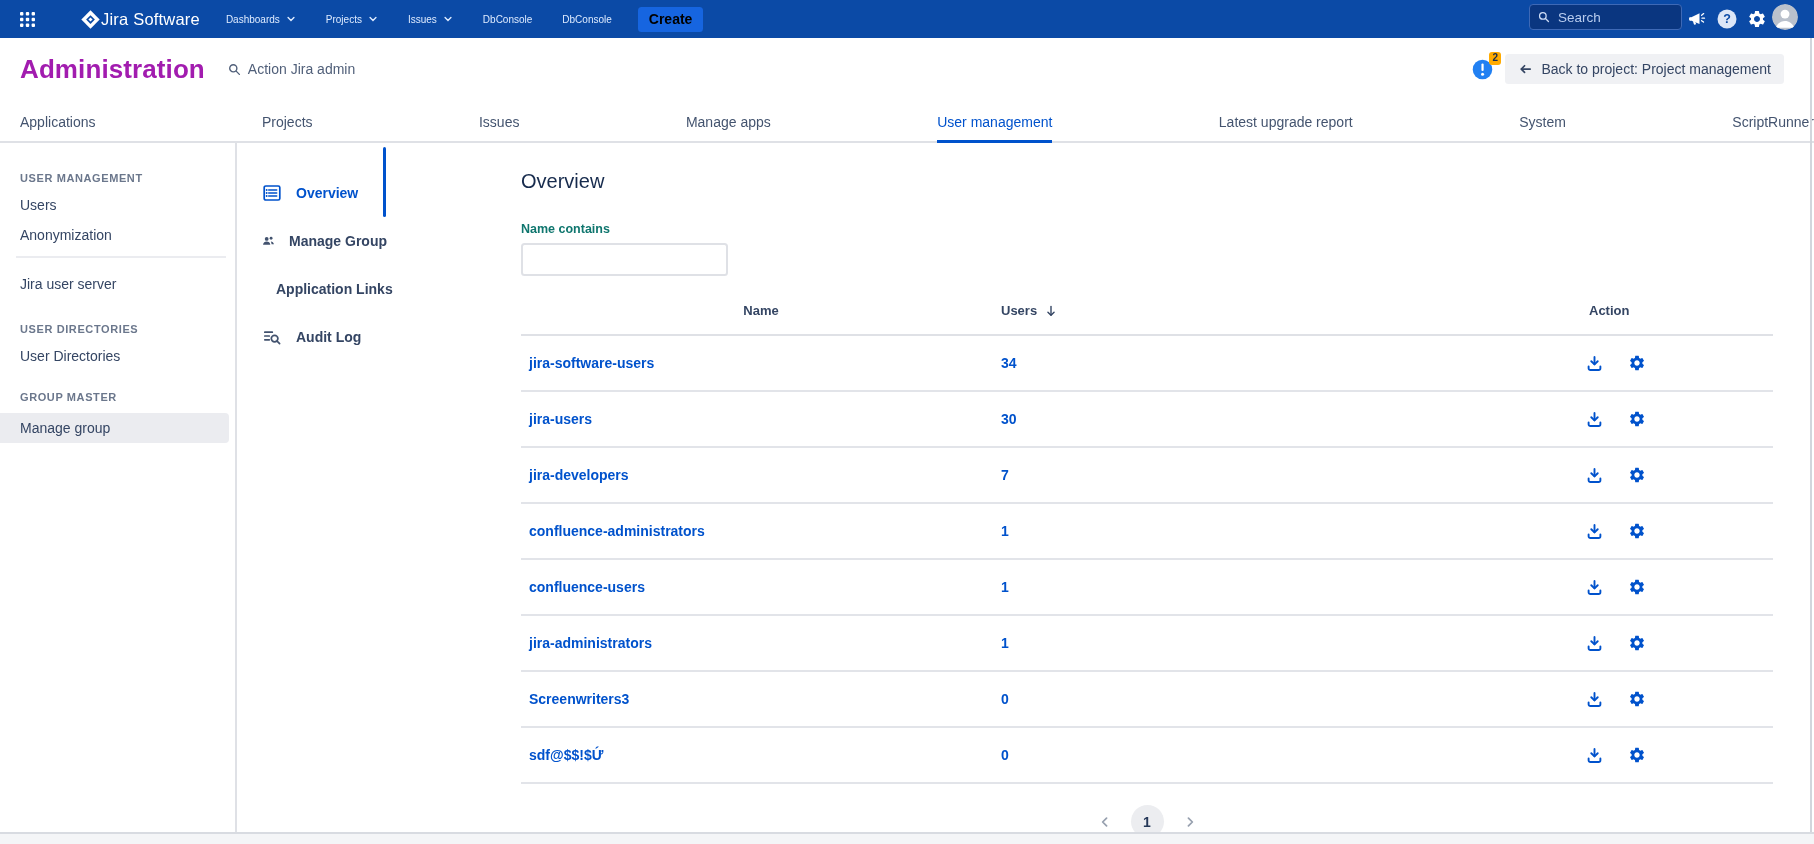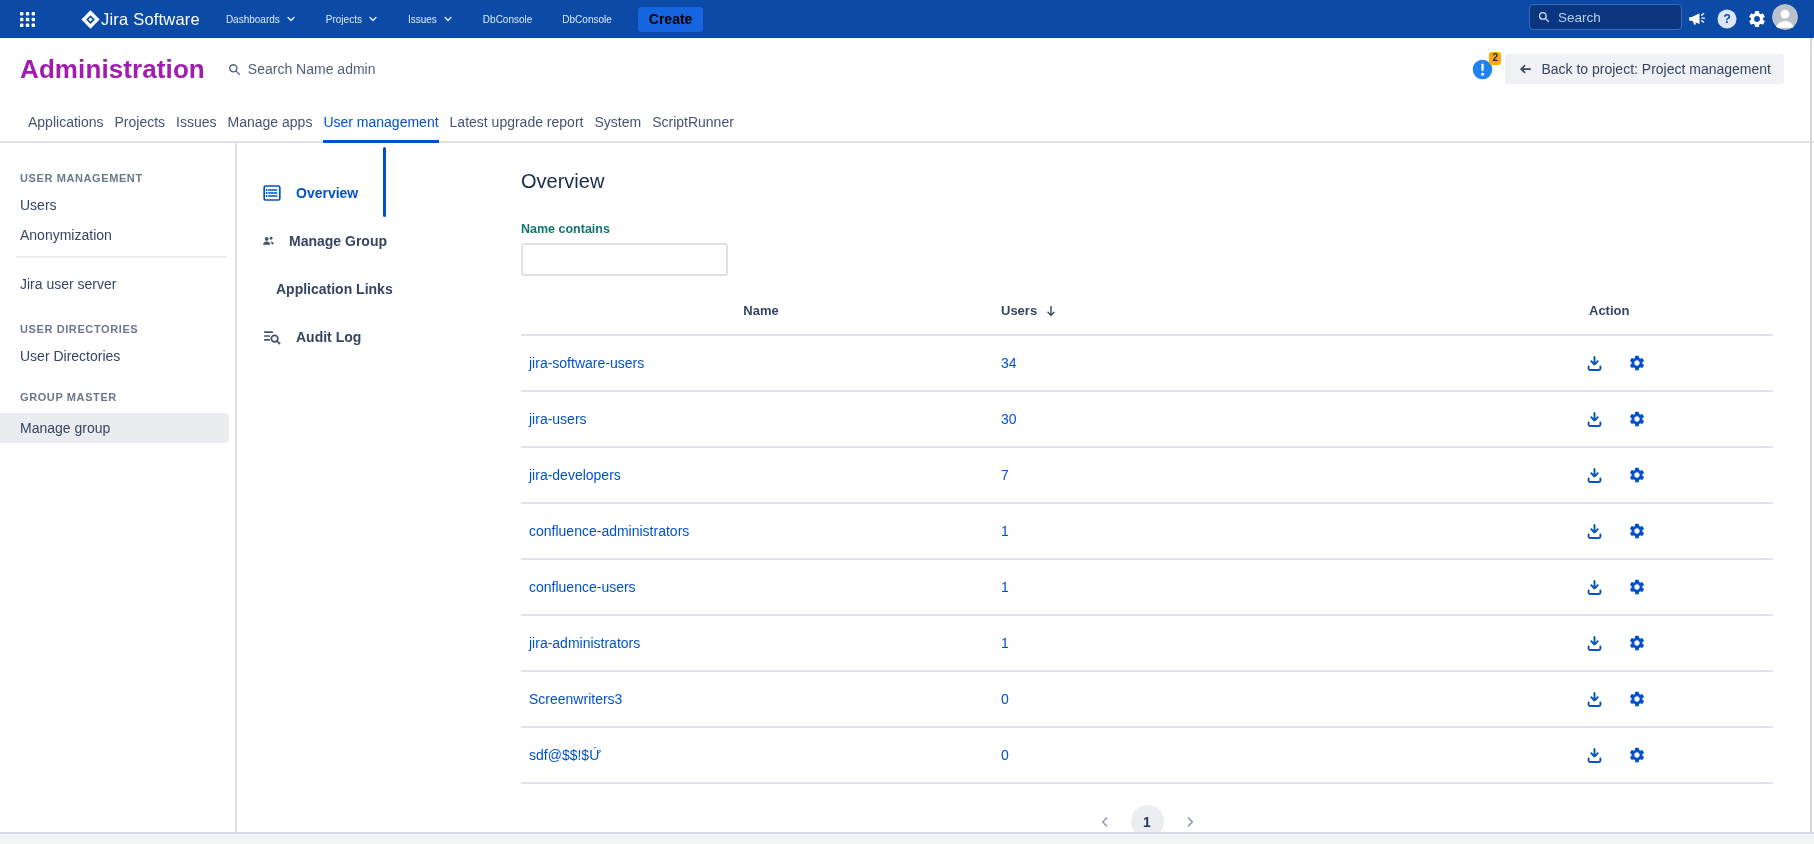--- a/index.html
+++ b/index.html
@@ -44,22 +44,22 @@
   .admin-search-text { font-size: 14px; color:#505F79; }
   .header-right { margin-left:auto; display:flex; align-items:center; gap: 12px; }
   .info-wrap { position: relative; width: 21px; height: 21px; cursor:pointer; }
   .notif-badge { position:absolute; top:-7px; right:-8px; background:#FFAB00; color:#172B4D;
     font-size: 10px; font-weight:700; border-radius: 3px; padding: 1.5px 3.5px; line-height: 1; }
   .back-btn { display:flex; align-items:center; gap: 8px; height: 30px; padding: 0 13px;
     background: #F0F1F4; border: none; border-radius: 3.5px; cursor: pointer;
     font-family: inherit; font-size: 14px; color: #344563; }
 
   
-  .tabs { display:flex; align-items:flex-end; gap: 11px; padding-left: 28px;
-    height: 43px; border-bottom: 2px solid #DFE1E6; }
+  .tabs { display:flex; align-items:flex-end; gap: 11px; padding-left: 20px;
+    height: 43px; border-bottom: 2px solid #DFE1E6; justify-content: space-between; }
   .tab { font-size: 14px; color:#44546F; padding-bottom: 10px; cursor:pointer;
     border-bottom: 3px solid transparent; margin-bottom: -2px; white-space: nowrap; }
   .tab.active { color:#0052CC; border-bottom-color:#0052CC; }
 
   
   .page-body { display:flex; height: 689px; }
 
   .sidebar { width: 237px; border-right: 2px solid #DFE1E6; padding-top: 29px; flex: none; }
   .side-header { font-size: 11px; font-weight: 700; color:#6B778C; letter-spacing:.055em;
     padding-left: 20px; height: 18px; }
@@ -81,21 +81,21 @@
   .filter-input { width: 207px; height: 33px; border: 2px solid #DFE1E6; border-radius: 3.5px;
     font-family: inherit; font-size: 14px; color:#172B4D; padding: 0 8px; outline:none; }
 
   table { width: 100%; border-collapse: collapse; table-layout: fixed; margin-top: 13px; }
   th { text-align:left; font-size: 13px; font-weight: 700; color:#344563;
     padding: 14px 8px 16px 8px; border-bottom: 2px solid #DFE1E6; }
   th.th-name { padding-left: 16px; text-align: center; }
   th .th-flex { display:flex; align-items:center; gap: 7px; }
   td { padding: 17.5px 8px; border-bottom: 2px solid #E2E4E9; font-size: 14px; }
   td.td-action { padding: 17.5px 4px; }
-  a.cell-link { color:#0052CC; text-decoration:none; font-weight: 400; cursor:pointer; }
+  a.cell-link { color:#0052CC; text-decoration:none; font-weight: 700; cursor:pointer; }
   .action-cell { display:flex; align-items:center; gap: 24px; }
   .action-icon { display:inline-flex; cursor:pointer; }
 
   .pagination { display:flex; align-items:center; justify-content:center; gap: 19px; margin-top: 21px; }
   .page-chevron { display:flex; align-items:center; cursor:pointer; }
   .page-circle { width: 33px; height: 33px; border-radius: 50%; background:#ECEDF0;
     display:flex; align-items:center; justify-content:center;
     font-size: 14px; font-weight: 700; color:#253858; cursor:pointer; }
 
   .footer-strip { position:absolute; left:0; right:0; bottom:0; height: 12px;
@@ -196,21 +196,21 @@
     </div>
   </header>
 
   <div class="admin-header">
     <span class="admin-title">Administration</span>
     <span class="admin-search">
       <svg width="13" height="13" viewBox="0 0 16 16">
           <circle cx="6.5" cy="6.5" r="4.4" fill="none" stroke="#505F79" stroke-width="1.7"></circle>
           <path d="M10 10 14 14" stroke="#505F79" stroke-width="1.7" stroke-linecap="round"></path>
         </svg>
-      <span class="admin-search-text">Search Name admin</span>
+      <span class="admin-search-text">Action Jira admin</span>
     </span>
     <div class="header-right">
       <span class="info-wrap">
         <svg width="21" height="21" viewBox="0 0 20 20">
             <circle cx="10" cy="10" r="9.3" fill="#2180F2"></circle>
             <rect x="9" y="4.3" width="2.1" height="7.2" rx="1.05" fill="#fff"></rect>
             <circle cx="10.05" cy="14.6" r="1.45" fill="#fff"></circle>
           </svg>
         <span class="notif-badge">2</span>
       </span>

